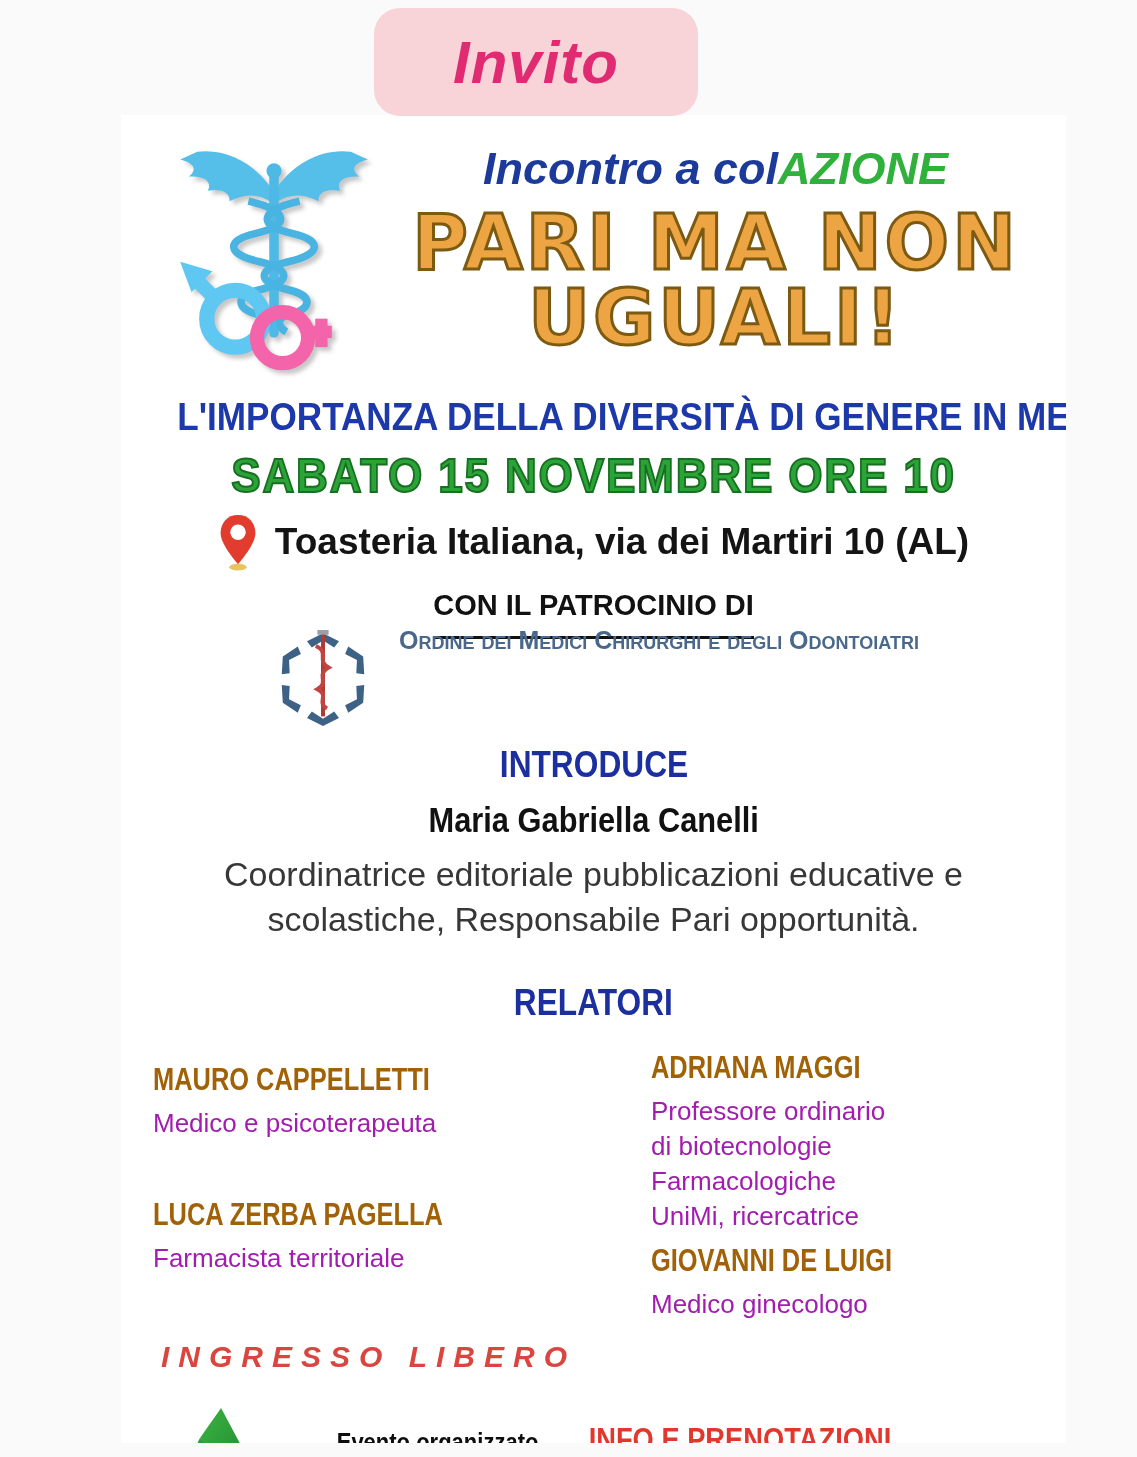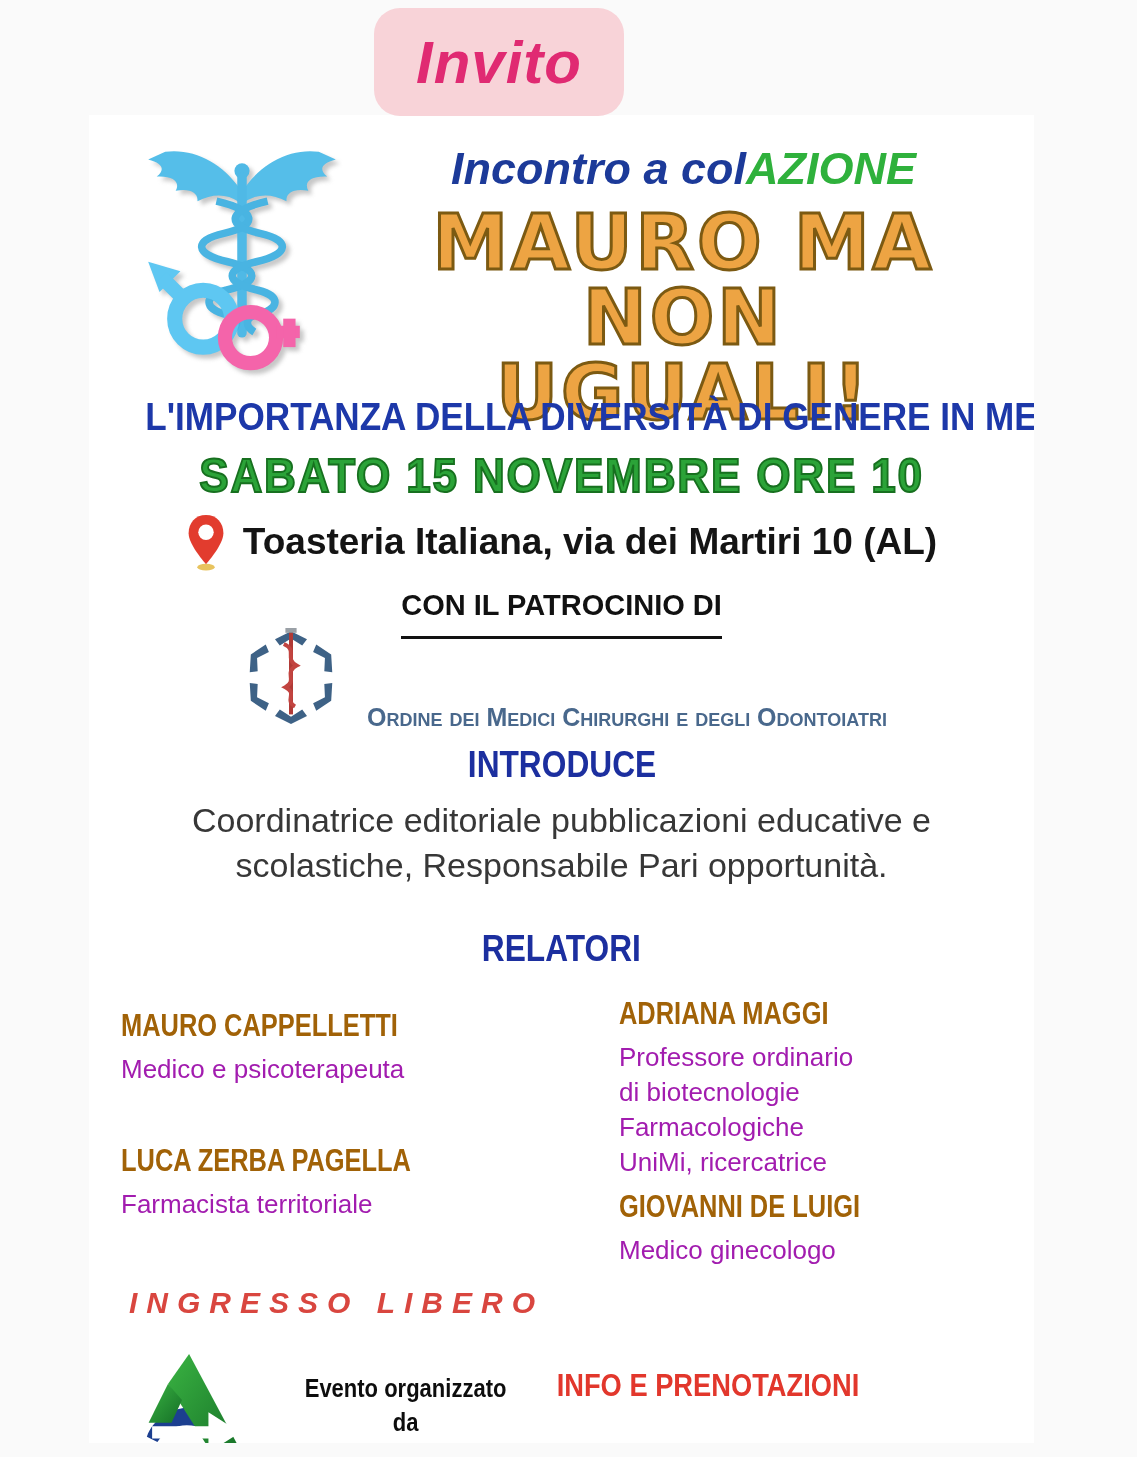--- a/index.html
+++ b/index.html
@@ -4,26 +4,26 @@
 <title>Invito</title>
 <style>
   * { margin:0; padding:0; box-sizing:border-box; }
   html,body { background:#fafafa; }
   .canvas {
     position:relative; width:1137px; height:1457px;
     background:#fafafa; overflow:hidden;
     font-family:"Liberation Sans", sans-serif;
   }
   .flyer {
-    position:absolute; left:89px; top:115px; width:945px; height:1328px;
+    position:absolute; left:121px; top:115px; width:945px; height:1328px;
     background:#ffffff; overflow:hidden;
   }
   
   .badge {
-    position:absolute; left:374px; top:8px; width:250px; height:108px;
+    position:absolute; left:374px; top:8px; width:324px; height:108px;
     background:#f8d3d8; border-radius:26px; z-index:5;
     display:flex; align-items:center; justify-content:center;
   }
   .badge-text {
     font-size:60px; font-weight:800; font-style:italic; color:#e02a72;
     letter-spacing:1px;
   }
   
   .header-row { display:flex; padding:16px 18px 0 44px; height:270px; }
   .icon-caduceus { width:218px; height:256px; flex:0 0 auto;
@@ -44,21 +44,21 @@
     font-weight:800; font-size:49px; -webkit-text-stroke:2px #17701f;
     letter-spacing:2px; white-space:nowrap; }
   .location { margin-top:10px; display:flex; align-items:center;
     justify-content:center; gap:17px; }
   .loc-text { font-size:37px; font-weight:700; color:#141414; }
   .pin svg { width:40px; height:58px; display:block; }
   .patro-heading { text-align:center; margin-top:18px; font-size:29px;
     font-weight:800; color:#111; }
   .patro-heading span { border-bottom:3px solid #111; padding-bottom:15px; }
   .patro-row { margin-top:0; display:flex; justify-content:center;
-    align-items:flex-end; gap:21px; height:110px; }
+    align-items:flex-start; gap:21px; height:110px; }
   .ordine-logo svg { width:110px; height:112px; display:block; }
   .ordine-text { padding-top:4px; }
   .ordine-name { font-variant:small-caps; color:#49688c; font-weight:700;
     font-size:25px; }
   .ordine-sub { font-variant:small-caps; color:#5a7391; font-weight:700;
     font-size:18px; text-align:right; margin-top:2px; }
   .sec-heading { text-align:center; margin-top:12px; font-size:36px;
     font-weight:800; color:#1c2f9f; }
   .person-name { text-align:center; margin-top:14px; font-size:35px;
     font-weight:800; color:#111; }
@@ -124,21 +124,21 @@
           <circle cx="124" cy="218" r="27" fill="none" stroke="#f464aa" stroke-width="15"></circle>
           <line x1="151" y1="212" x2="176" y2="212" stroke="#f464aa" stroke-width="13"></line>
           <line x1="165" y1="198" x2="165" y2="228" stroke="#f464aa" stroke-width="13"></line>
         </svg>
       </div>
       <div class="title-block">
         <div class="kicker">
           <span class="k1">Incontro a col</span><span class="k2">AZIONE</span>
         </div>
         <div class="big-title">
-          <div>MAURO MA NON</div>
+          <div>PARI MA NON</div>
           <div>UGUALI!</div>
         </div>
       </div>
     </div>
 
     <div class="subtitle">
       <span class="cx90c">L'IMPORTANZA DELLA DIVERSITÀ DI GENERE IN MEDICINA</span>
     </div>
 
     <div class="date">
@@ -192,20 +192,23 @@
       </span>
       <div class="ordine-text">
         <div class="ordine-name">Ordine dei Medici Chirurghi e degli Odontoiatri</div>
       </div>
     </div>
 
     <div class="sec-heading">
       <span class="cx85c">INTRODUCE</span>
     </div>
 
+    <div class="person-name">
+      <span class="cx85c">Maria Gabriella Canelli</span>
+    </div>
 
     <p class="bio">Coordinatrice editoriale pubblicazioni educative e scolastiche, Responsabile Pari opportunità.</p>
 
     <div class="sec-heading relatori">
       <span class="cx85c">RELATORI</span>
     </div>
 
     <div class="speakers">
       <div class="col-left">
         <div class="speaker">

